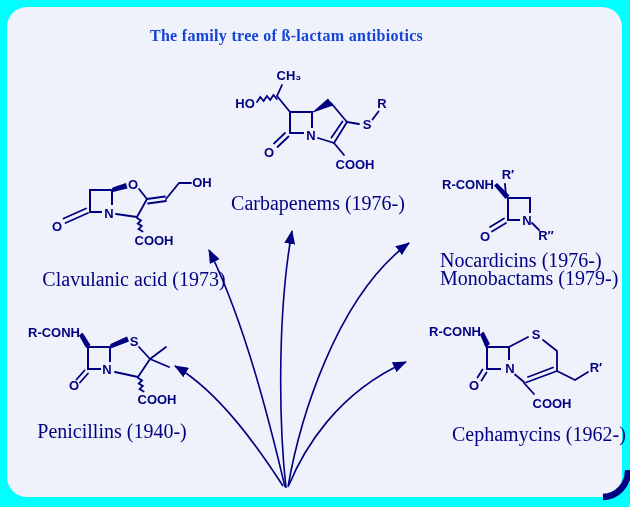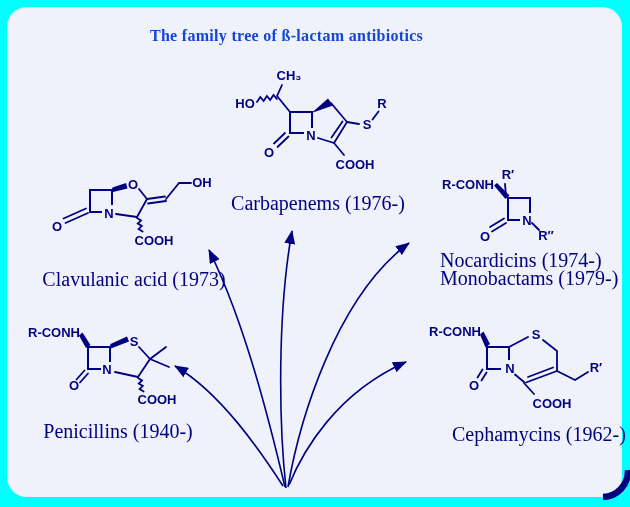--- a/index.html
+++ b/index.html
@@ -141,21 +141,21 @@
     <text class="atom" x="552" y="408" text-anchor="middle">COOH</text>
     <text class="atom" x="596" y="372" text-anchor="middle">R′</text>
   </g>
 </svg>
 
 <div class="name-label centered" style="left:318px;top:192px;">Carbapenems (1976-)</div>
 
 <div class="name-label centered" style="left:134px;top:268px;">Clavulanic acid (1973)</div>
 
 <div class="name-label label-block" style="left:440px;top:251px;">
-  <div>Nocardicins (1974-)</div>
+  <div>Nocardicins (1976-)</div>
   <div>Monobactams (1979-)</div>
 </div>
 
-<div class="name-label centered" style="left:118px;top:420px;">Penicillins (1940-)</div>
+<div class="name-label centered" style="left:112px;top:420px;">Penicillins (1940-)</div>
 
 <div class="name-label label-block" style="left:452px;top:425px;">
   <div>Cephamycins (1962-)</div>
 </div>
 
 </body></html>

